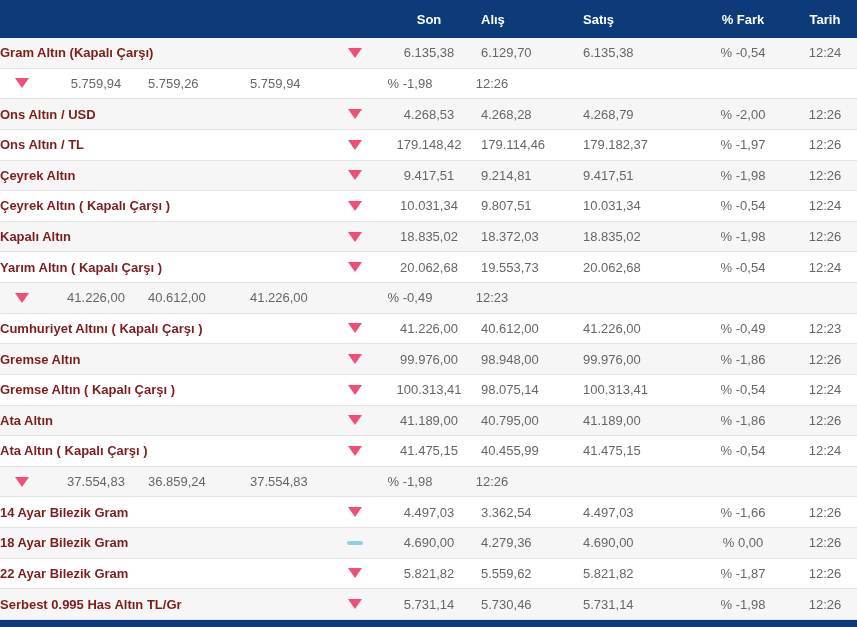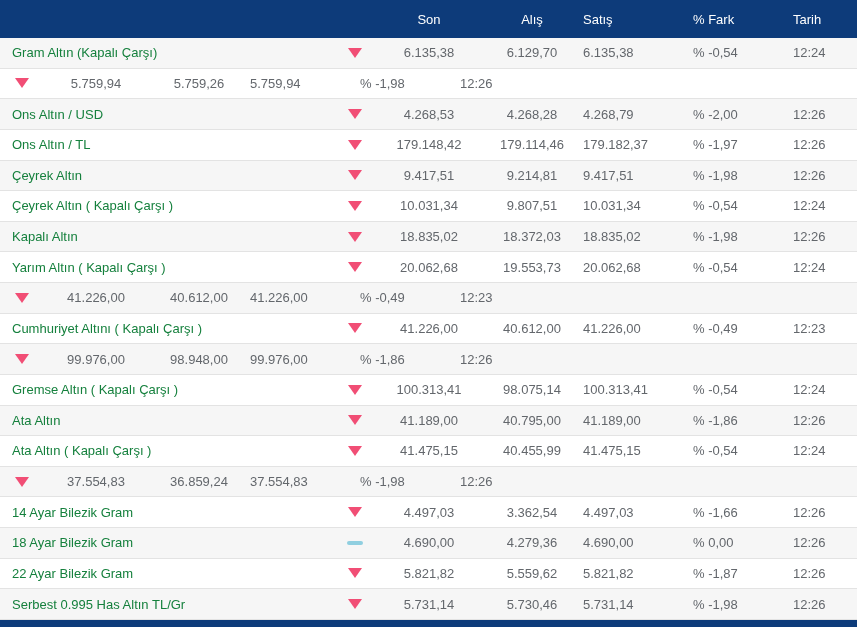--- a/index.html
+++ b/index.html
@@ -16,58 +16,57 @@
     flex-direction: column;
     background: #ffffff;
   }
   .header-row {
     flex: 0 0 38px;
     display: flex;
     align-items: center;
     background: #0d3b7a;
     color: #ffffff;
     font-size: 13px;
-    font-weight: normal;
+    font-weight: bold;
   }
   .table-body {
     flex: 0 0 auto;
     display: flex;
     flex-direction: column;
   }
   .row {
     flex: 0 0 auto;
     height: 30.63px;
     display: flex;
     align-items: center;
     background: #ffffff;
     border-bottom: 1px solid #e3e3e3;
     font-size: 13px;
   }
   .row.odd { background: #f6f6f6; }
   .col-name {
     flex: 1 1 auto;
-    padding-left: 12px;
-    color: #15803d;
-    font-weight: normal;
+    color: #7f1d1d;
+    font-weight: bold;
     white-space: nowrap;
     overflow: hidden;
     cursor: pointer;
   }
   .header-row .col-name { color: #ffffff; cursor: default; }
   .col-ind {
     flex: 0 0 44px;
     display: flex;
     justify-content: center;
     align-items: center;
   }
   .col-son   { flex: 0 0 104px; text-align: center; }
-  .col-alis  { flex: 0 0 102px; text-align: center; }
+  .col-alis  { flex: 0 0 102px; text-align: left; }
   .col-satis { flex: 0 0 110px; text-align: left; }
-  .col-fark  { flex: 0 0 100px; }
-  .col-tarih { flex: 0 0  64px; }
+  .col-fark  { flex: 0 0 100px; text-align: center; }
+  .col-tarih { flex: 0 0  64px; text-align: center; }
   .row .col-son, .row .col-alis, .row .col-satis,
   .row .col-fark, .row .col-tarih { color: #63676c; font-weight: normal; }
   .tri-down {
     display: inline-block;
     width: 0; height: 0;
     border-left: 7px solid transparent;
     border-right: 7px solid transparent;
     border-top: 10px solid #f14e75;
   }
   .flat-dash {
@@ -200,20 +199,21 @@
         <div class="col-ind">
           <span class="tri-down"></span>
         </div>
         <div class="col-son">41.226,00</div>
         <div class="col-alis">40.612,00</div>
         <div class="col-satis">41.226,00</div>
         <div class="col-fark">% -0,49</div>
         <div class="col-tarih">12:23</div>
       </div>
       <div class="row odd">
+        <div class="col-name">Gremse Altın</div>
         <div class="col-ind">
           <span class="tri-down"></span>
         </div>
         <div class="col-son">99.976,00</div>
         <div class="col-alis">98.948,00</div>
         <div class="col-satis">99.976,00</div>
         <div class="col-fark">% -1,86</div>
         <div class="col-tarih">12:26</div>
       </div>
       <div class="row">

